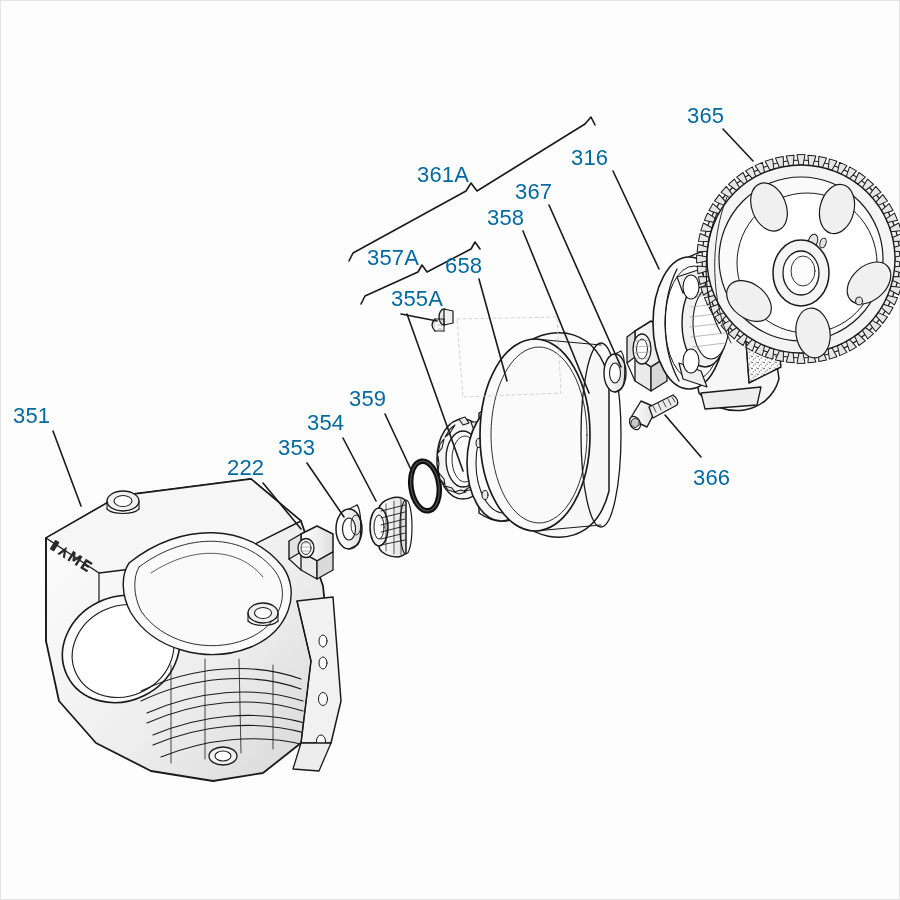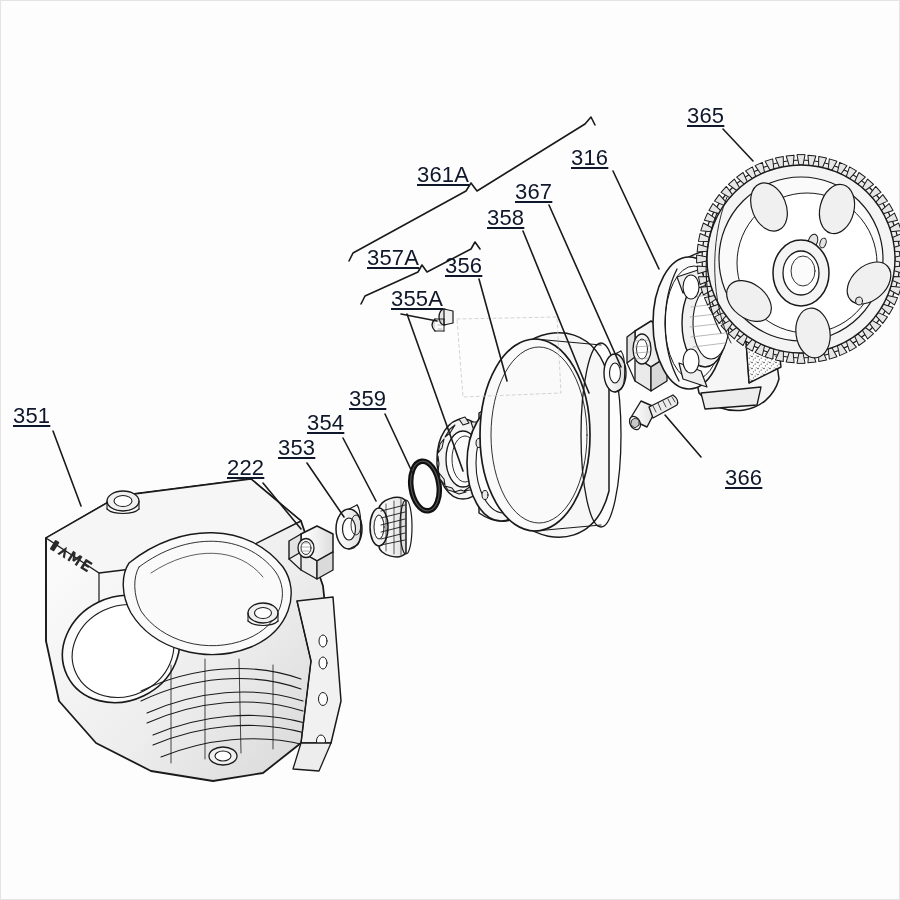--- a/index.html
+++ b/index.html
@@ -13,25 +13,24 @@
     background:#fdfdfd;
     box-sizing:border-box;
     border:1px solid #e4e4e4;
   }
   #art{position:absolute;left:0;top:0;width:900px;height:900px;}
   .lbl{
     position:absolute;
     font-family:"Liberation Sans", sans-serif;
     font-size:22px;
     font-weight:400;
-    color:#0f172a;
+    color:#0369a1;
     letter-spacing:0.2px;
     white-space:nowrap;
     line-height:1;
-    text-decoration:underline;
     -webkit-font-smoothing:antialiased;
   }
 </style>
 </head>
 <body>
 
 <div id="stage">
 
   <svg id="art" viewBox="0 0 900 900" xmlns="http://www.w3.org/2000/svg">
     <defs>
@@ -406,22 +405,22 @@
 
     </g>
   </svg>
 
   <div class="lbl" style="left:12px;  top:404px;">351</div>
   <div class="lbl" style="left:226px; top:456px;">222</div>
   <div class="lbl" style="left:277px; top:436px;">353</div>
   <div class="lbl" style="left:306px; top:411px;">354</div>
   <div class="lbl" style="left:348px; top:387px;">359</div>
   <div class="lbl" style="left:378px; top:287px;margin-left:12px;">355A</div>
-  <div class="lbl" style="left:444px; top:254px;">356</div>
+  <div class="lbl" style="left:444px; top:254px;">658</div>
   <div class="lbl" style="left:486px; top:206px;">358</div>
   <div class="lbl" style="left:514px; top:180px;text-align:right;">367</div>
   <div class="lbl" style="left:570px; top:146px;">316</div>
   <div class="lbl" style="left:686px; top:104px;">365</div>
-  <div class="lbl" style="left:724px; top:466px;text-align:right;">366</div>
+  <div class="lbl" style="left:692px; top:466px;text-align:right;">366</div>
   <div class="lbl" style="left:366px; top:246px;">357A</div>
   <div class="lbl" style="left:416px; top:163px;">361A</div>
 
 </div>
 
 </body></html>

